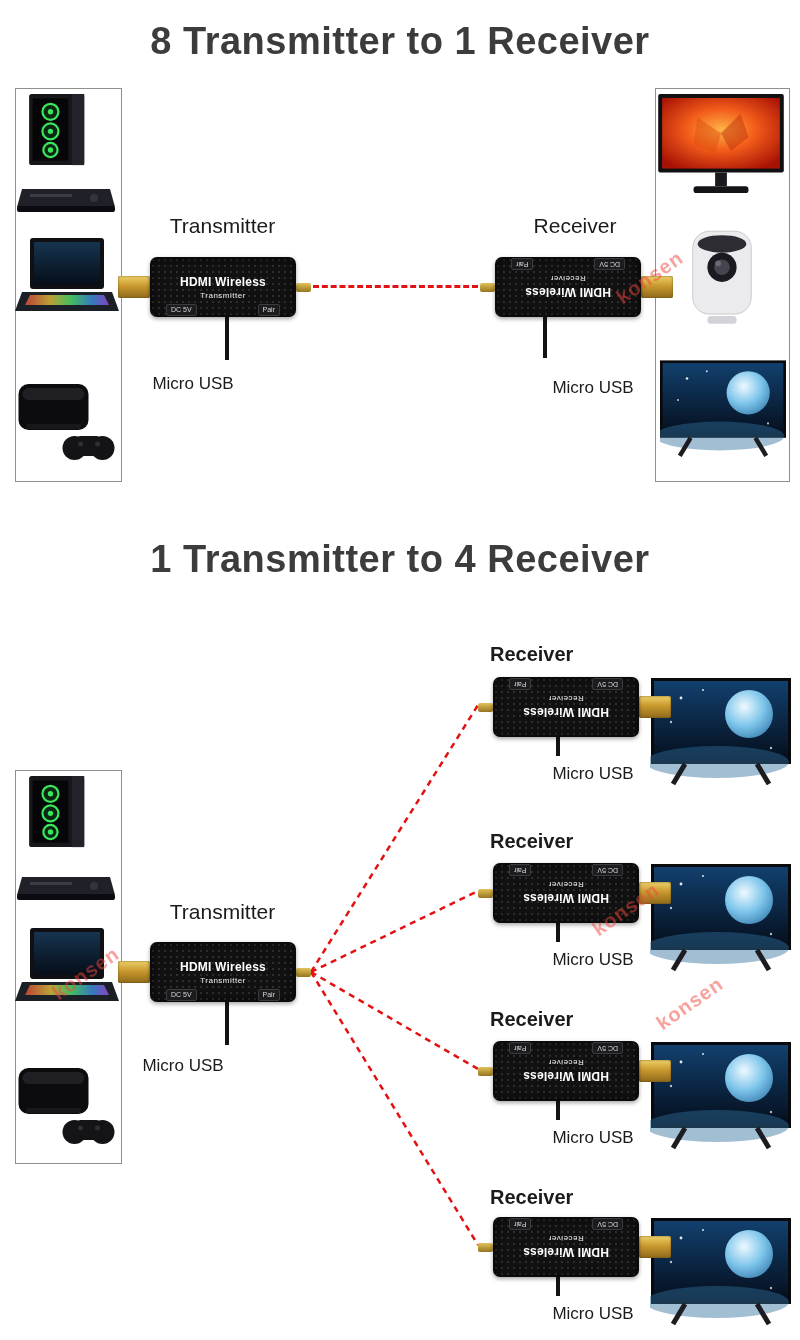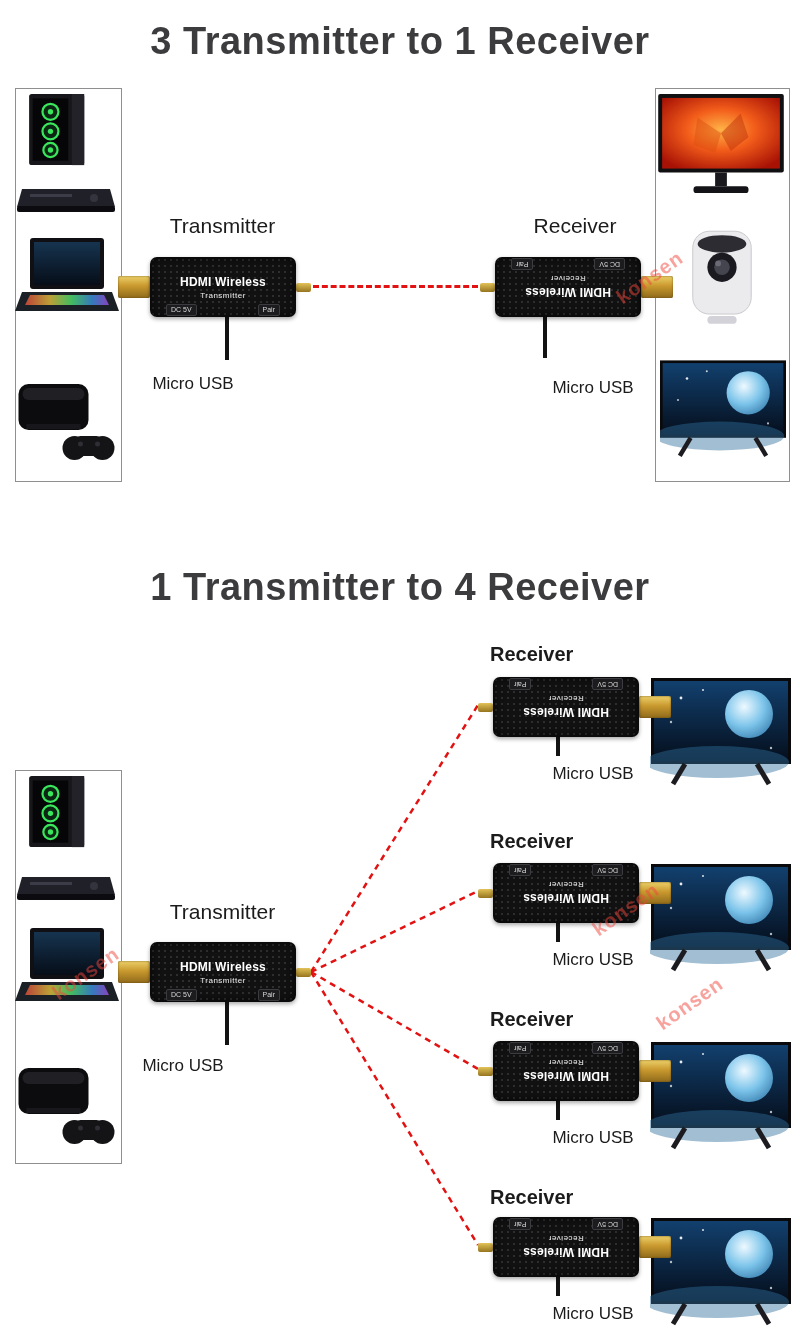--- a/index.html
+++ b/index.html
@@ -147,21 +147,21 @@
       <circle cx="20" cy="44" r="1.2" fill="#fff" opacity="0.7"></circle>
       <circle cx="120" cy="70" r="1.2" fill="#fff" opacity="0.7"></circle>
       <line x1="34" y1="86" x2="22" y2="106" stroke="#1c1c20" stroke-width="5"></line>
       <line x1="106" y1="86" x2="118" y2="106" stroke="#1c1c20" stroke-width="5"></line>
     </symbol>
   </defs>
 </svg>
 
 <div class="canvas">
 
-  <div class="big-title" style="top:20px;">3 Transmitter to 1 Receiver</div>
+  <div class="big-title" style="top:20px;">8 Transmitter to 1 Receiver</div>
 
   <div class="device-box" style="left:15px;top:88px;width:105px;height:392px;"></div>
   <svg class="icon" style="left:22px;top:92px;width:80px;height:76px;">
       <use href="#sym-pc"></use>
     </svg>
   <svg class="icon" style="left:16px;top:184px;width:100px;height:32px;">
       <use href="#sym-dvd"></use>
     </svg>
   <svg class="icon" style="left:15px;top:238px;width:104px;height:80px;">
       <use href="#sym-laptop"></use>
@@ -214,21 +214,21 @@
         </div>
       </div>
     </div>
     <div class="hdmi-plug"></div>
   </div>
   <div class="cable" style="left:543px;top:316px;width:4px;height:42px;"></div>
   <div class="lbl lbl-usb" style="left:528px;top:370px;width:130px;">Micro USB</div>
 
   <div class="watermark" style="left:612px;top:266px;transform:rotate(-35deg);">konsen</div>
 
-  <div class="big-title" style="top:566px;">1 Transmitter to 4 Receiver</div>
+  <div class="big-title" style="top:538px;">1 Transmitter to 4 Receiver</div>
 
   <div class="device-box" style="left:15px;top:770px;width:105px;height:392px;"></div>
   <svg class="icon" style="left:22px;top:774px;width:80px;height:76px;">
       <use href="#sym-pc"></use>
     </svg>
   <svg class="icon" style="left:16px;top:872px;width:100px;height:32px;">
       <use href="#sym-dvd"></use>
     </svg>
   <svg class="icon" style="left:15px;top:928px;width:104px;height:80px;">
       <use href="#sym-laptop"></use>

